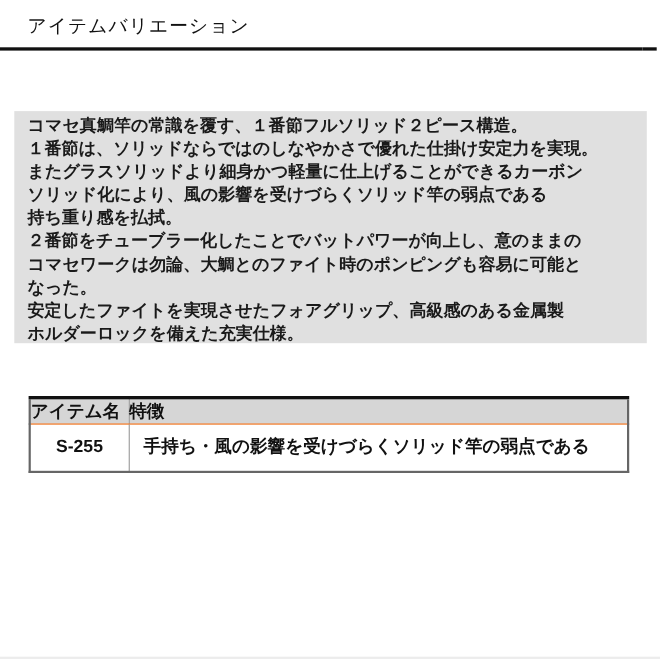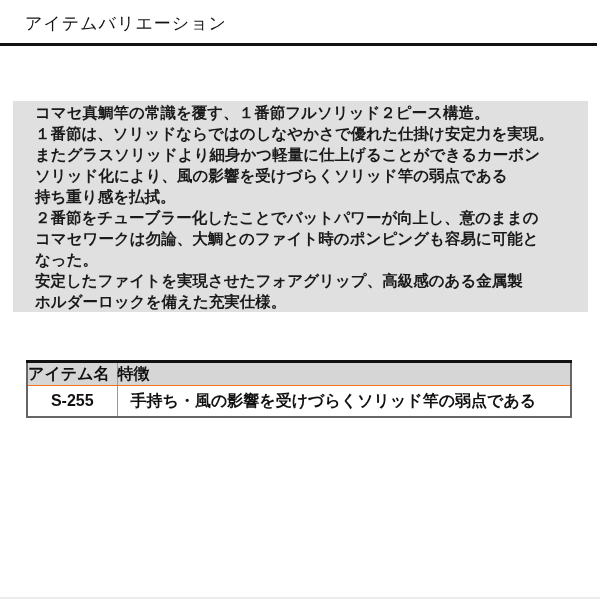--- a/index.html
+++ b/index.html
@@ -54,22 +54,21 @@
     width: 13px;
     height: 3px;
     background: var(--ink);
     margin-right: 3px;
   }
   .description-box {
     position: absolute;
     left: 13px; top: 101px;
     width: 575px; height: 211px;
     background: var(--box_bg);
-    padding: 3px 22px;
-    font-family: Liberation Mono, monospace;
+    padding: 3px 12px;
   }
   .description-text {
     font-size: 15.5px;
     font-weight: 700;
     line-height: 21px;
     color: #1a1a1a;
     white-space: pre-line;
   }
   table.spec-table {
     position: absolute;
@@ -140,20 +139,20 @@
     <col class="col-item">
     <col class="col-feature">
   </colgroup>
   <thead>
     <tr style="height:24px;">
       <th>アイテム名</th>
       <th>特徴</th>
     </tr>
   </thead>
   <tbody>
-    <tr style="height:31px;">
+    <tr style="height:43px;">
       <td class="item-cell">S-255</td>
       <td class="feature-cell">手持ち・風の影響を受けづらくソリッド竿の弱点である</td>
     </tr>
   </tbody>
 </table>
 
 <div class="bottom-strip"></div>
 
 </body></html>

